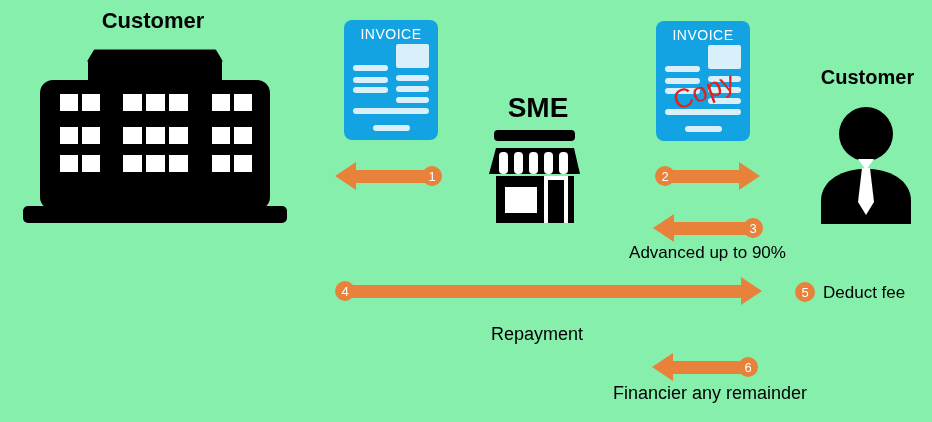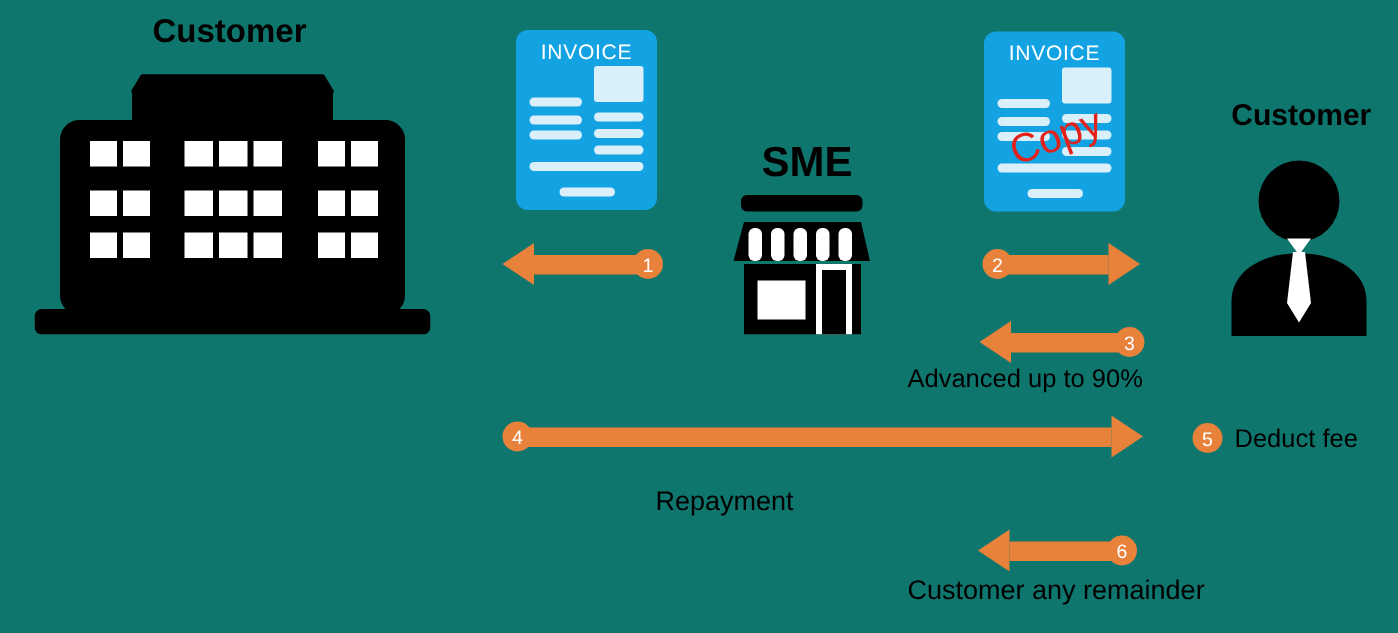--- a/index.html
+++ b/index.html
@@ -4,21 +4,21 @@
 <style>
   :root{
     --orange:#E8813A;
     --blue:#13A3E3;
     --line:#D9EFF9;
     --red:#E3221B;
     --ink:#000000;
   }
   html,body{margin:0;padding:0;background:#fff;}
   .canvas{
-    position:relative;width:932px;height:422px;background:#0f766e;overflow:hidden;
+    position:relative;width:932px;height:422px;background:#86efac;overflow:hidden;
     font-family:"Liberation Sans", sans-serif;color:var(--ink);
   }
   .abs{position:absolute;}
   .title{position:absolute;font-weight:bold;text-align:center;color:var(--ink);}
   .t-customer{left:38px;top:8px;width:230px;font-size:22px;}
   .t-sme{left:488px;top:92px;width:100px;font-size:28px;}
   .t-financier{left:815px;top:66px;width:105px;font-size:20px;}
 
   
   .invoice{position:absolute;width:94px;height:120px;background:var(--blue);border-radius:8px;}
@@ -42,21 +42,21 @@
   .head-left{flex:none;width:0;height:0;border-top:14px solid transparent;
     border-bottom:14px solid transparent;border-right:21px solid var(--orange);}
   .head-right{flex:none;width:0;height:0;border-top:14px solid transparent;
     border-bottom:14px solid transparent;border-left:21px solid var(--orange);}
   .badge{flex:none;width:20px;height:20px;border-radius:50%;background:var(--orange);
     color:#fff;font-size:13px;display:flex;align-items:center;justify-content:center;z-index:2;}
   .arrow .badge.at-right{margin-left:-6px;}
   .arrow .badge.at-left{margin-right:-6px;}
   .badge.standalone{position:absolute;}
 
-  .caption{position:absolute;font-size:17px;color:var(--ink);}
+  .caption{position:absolute;font-size:17px;color:var(--ink);text-align:center;}
 </style>
 </head>
 <body>
 
 <div class="canvas">
 
   <div class="title t-customer">Customer</div>
   <svg class="abs" style="left:23px;top:49px;" width="264" height="174" viewBox="0 0 264 174">
     <polygon points="72,2 192,2 198,12 66,12" fill="#000" stroke="#000" stroke-width="3" stroke-linejoin="round"></polygon>
     <rect x="65" y="13" width="134" height="22" fill="#000"></rect>
@@ -165,15 +165,15 @@
   <div class="caption" style="left:437px;top:324px;width:200px;font-size:18px;">Repayment</div>
 
   <span class="badge standalone" style="left:795px;top:282px;">5</span>
   <div class="caption" style="left:823px;top:283px;text-align:left;">Deduct fee</div>
 
   <div class="arrow" style="left:652px;top:353px;width:106px;">
     <span class="head-left"></span>
     <span class="shaft"></span>
     <span class="badge at-right">6</span>
   </div>
-  <div class="caption" style="left:605px;top:383px;width:210px;font-size:18px;">Customer any remainder</div>
+  <div class="caption" style="left:605px;top:383px;width:210px;font-size:18px;">Financier any remainder</div>
 
 </div>
 
 </body></html>

